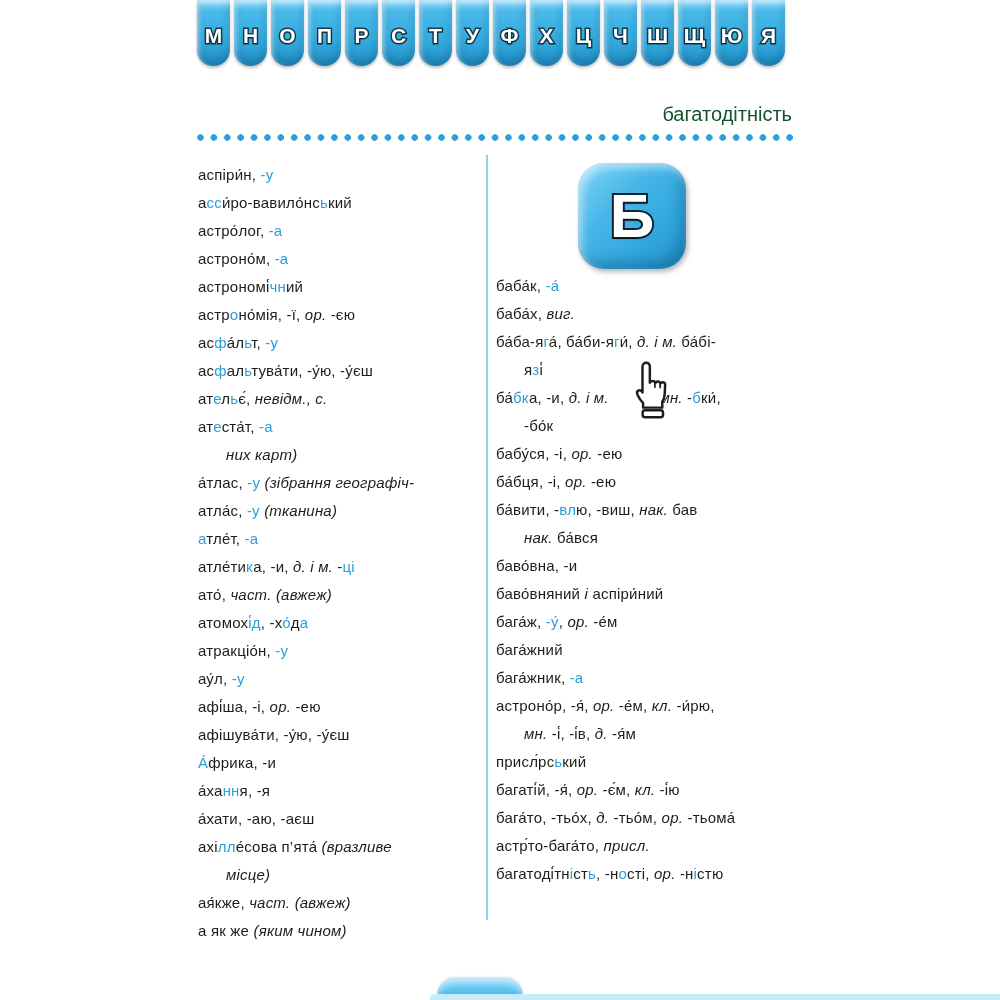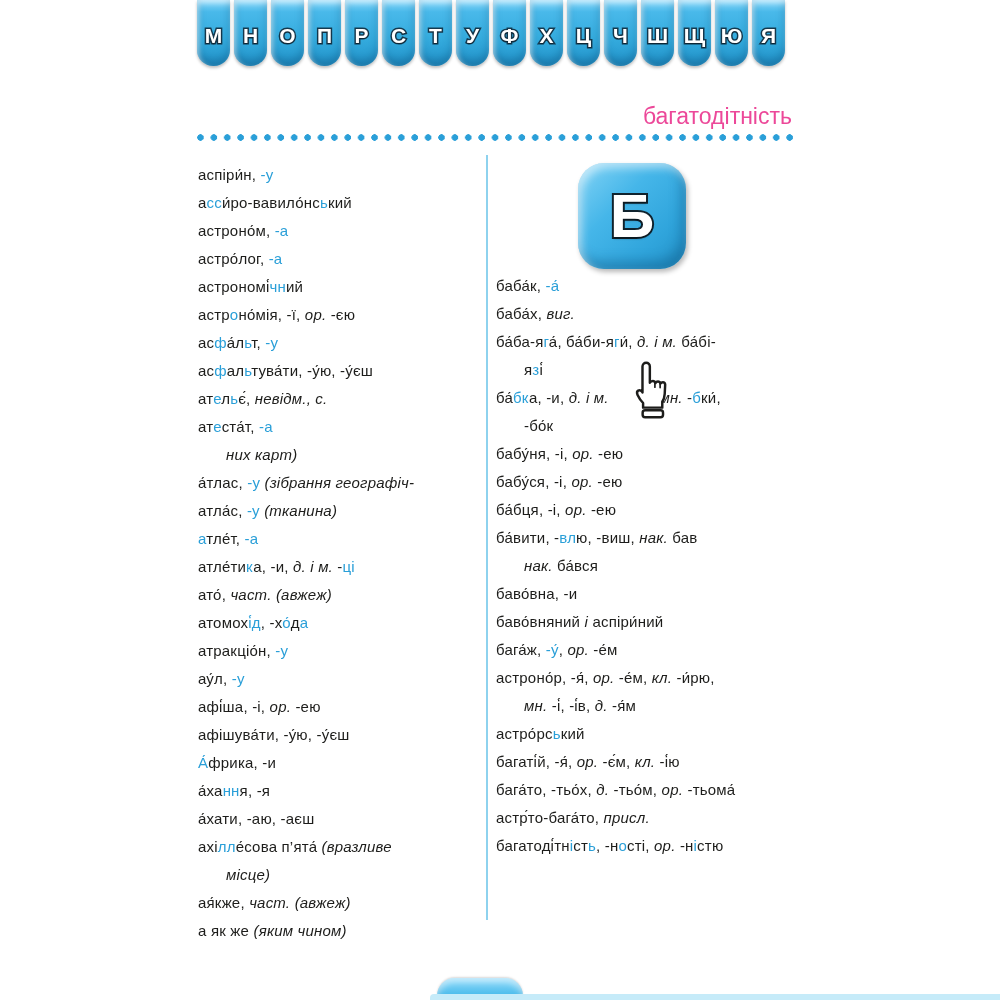--- a/index.html
+++ b/index.html
@@ -18,21 +18,21 @@
                0 2px 3px rgba(0,0,0,.25);
     display:flex;align-items:center;justify-content:center;
   }
   .tab-letter{
     color:#fff;font-weight:bold;font-size:21px;line-height:1;
     -webkit-text-stroke:3px #15394e;paint-order:stroke fill;
     text-shadow:0 1px 1px rgba(0,0,0,.35);
     transform:translateY(2px);
   }
   
-  .header-word{position:absolute;right:208px;top:103px;font-size:23px;color:#ec4899;}
+  .header-word{position:absolute;right:208px;top:103px;font-size:20px;color:#14532d;}
   .dots{
     position:absolute;left:197px;width:596px;top:134px;height:8px;
     background-image:radial-gradient(circle at 3.5px 3.5px,#2a9fd8 3px,rgba(0,0,0,0) 3.5px);
     background-size:13.4px 8px;background-repeat:repeat-x;
   }
   
   .divider{position:absolute;left:486px;top:155px;width:2px;height:765px;background:#8ed2ee;}
   .col{position:absolute;font-size:15px;line-height:28px;color:#1d1d1b;letter-spacing:.2px;}
   .left-col{left:198px;top:161px;width:290px;}
   .right-col{left:496px;top:272px;width:320px;}
@@ -129,22 +129,22 @@
       </div>
     </div>
 
   <div class="header-word">багатодітність</div>
 
   <div class="dots"></div>
 
   <div class="col left-col">
       <div class="line"><span>аспіри́н, </span><span class="blue">-у</span></div>
       <div class="line"><span>а</span><span class="blue">сс</span><span>и́ро-вавило́нс</span><span class="blue">ь</span><span>кий</span></div>
+      <div class="line"><span>астро́лог, </span><span class="blue">-а</span></div>
       <div class="line"><span>астроно́м, </span><span class="blue">-а</span></div>
-      <div class="line"><span>астро́лог, </span><span class="blue">-а</span></div>
       <div class="line"><span>астрономі́</span><span class="blue">чн</span><span>ий</span></div>
       <div class="line"><span>астр</span><span class="blue">о</span><span>но́мія, -ї, </span><span class="it">ор.</span><span> -єю</span></div>
       <div class="line"><span>ас</span><span class="blue">ф</span><span>а́л</span><span class="blue">ь</span><span>т, </span><span class="blue">-у</span></div>
       <div class="line"><span>ас</span><span class="blue">ф</span><span>ал</span><span class="blue">ь</span><span>тува́ти, -у́ю, -у́єш</span></div>
       <div class="line"><span>ат</span><span class="blue">е</span><span>л</span><span class="blue">ь</span><span>є́, </span><span class="it">невідм., с.</span></div>
       <div class="line"><span>ат</span><span class="blue">е</span><span>ста́т, </span><span class="blue">-а</span></div>
       <div class="line ind"><span class="it">них карт)</span></div>
       <div class="line"><span>а́тлас, </span><span class="blue">-у</span><span> </span><span class="it">(зібрання географіч-</span></div>
       <div class="line"><span>атла́с, </span><span class="blue">-у</span><span> </span><span class="it">(тканина)</span></div>
       <div class="line"><span class="blue">а</span><span>тле́т, </span><span class="blue">-а</span></div>
@@ -170,31 +170,32 @@
     <span>Б</span>
   </div>
 
   <div class="col right-col">
       <div class="line"><span>баба́к, </span><span class="blue">-а́</span></div>
       <div class="line"><span>баба́х, </span><span class="it">виг.</span></div>
       <div class="line"><span>ба́ба-я</span><span class="blue">г</span><span>а́, ба́би-я</span><span class="blue">г</span><span>и́, </span><span class="it">д. і м.</span><span> ба́бі-</span></div>
       <div class="line ind"><span>я</span><span class="blue">з</span><span>і́</span></div>
       <div class="line"><span>ба́</span><span class="blue">бк</span><span>а, -и, </span><span class="it">д. і м.</span><span class="gap"></span><span>, </span><span class="it">мн.</span><span> -</span><span class="blue">б</span><span>ки́,</span></div>
       <div class="line ind"><span>-бо́к</span></div>
-      <div class="line"><span>бабу́ня, -і, </span><span class="it">ор.</span><span> -ею</span></div>
       <div class="line"><span>бабу́ся, -і, </span><span class="it">ор.</span><span> -ею</span></div>
       <div class="line"><span>ба́бця, -і, </span><span class="it">ор.</span><span> -ею</span></div>
       <div class="line"><span>ба́вити, -</span><span class="blue">вл</span><span>ю, -виш, </span><span class="it">нак.</span><span> бав</span></div>
       <div class="line ind"><span class="it">нак.</span><span> ба́вся</span></div>
       <div class="line"><span>баво́вна, -и</span></div>
       <div class="line"><span>баво́вняний </span><span class="it">і</span><span> аспіри́ний</span></div>
       <div class="line"><span>бага́ж, </span><span class="blue">-у́</span><span>, </span><span class="it">ор.</span><span> -е́м</span></div>
+      <div class="line"><span>бага́жний</span></div>
+      <div class="line"><span>бага́жник, </span><span class="blue">-а</span></div>
       <div class="line"><span>астроно́р, -я́, </span><span class="it">ор.</span><span> -е́м, </span><span class="it">кл.</span><span> -и́рю,</span></div>
       <div class="line ind"><span class="it">мн.</span><span> -і́, -і́в, </span><span class="it">д.</span><span> -я́м</span></div>
-      <div class="line"><span>астро́рс</span><span class="blue">ь</span><span>кий</span></div>
+      <div class="line"><span>присл́рс</span><span class="blue">ь</span><span>кий</span></div>
       <div class="line"><span>багаті́й, -я́, </span><span class="it">ор.</span><span> -є́м, </span><span class="it">кл.</span><span> -і́ю</span></div>
       <div class="line"><span>бага́то, -тьо́х, </span><span class="it">д.</span><span> -тьо́м, </span><span class="it">ор.</span><span> -тьома́</span></div>
       <div class="line"><span>астр́то-бага́то, </span><span class="it">присл.</span></div>
       <div class="line"><span>багатоді́тн</span><span class="blue">і</span><span>ст</span><span class="blue">ь</span><span>, -н</span><span class="blue">о</span><span>сті, </span><span class="it">ор.</span><span> -н</span><span class="blue">і</span><span>стю</span></div>
     </div>
 
   <div class="page-tab">
     <span class="page-num">11</span>
   </div>
 

